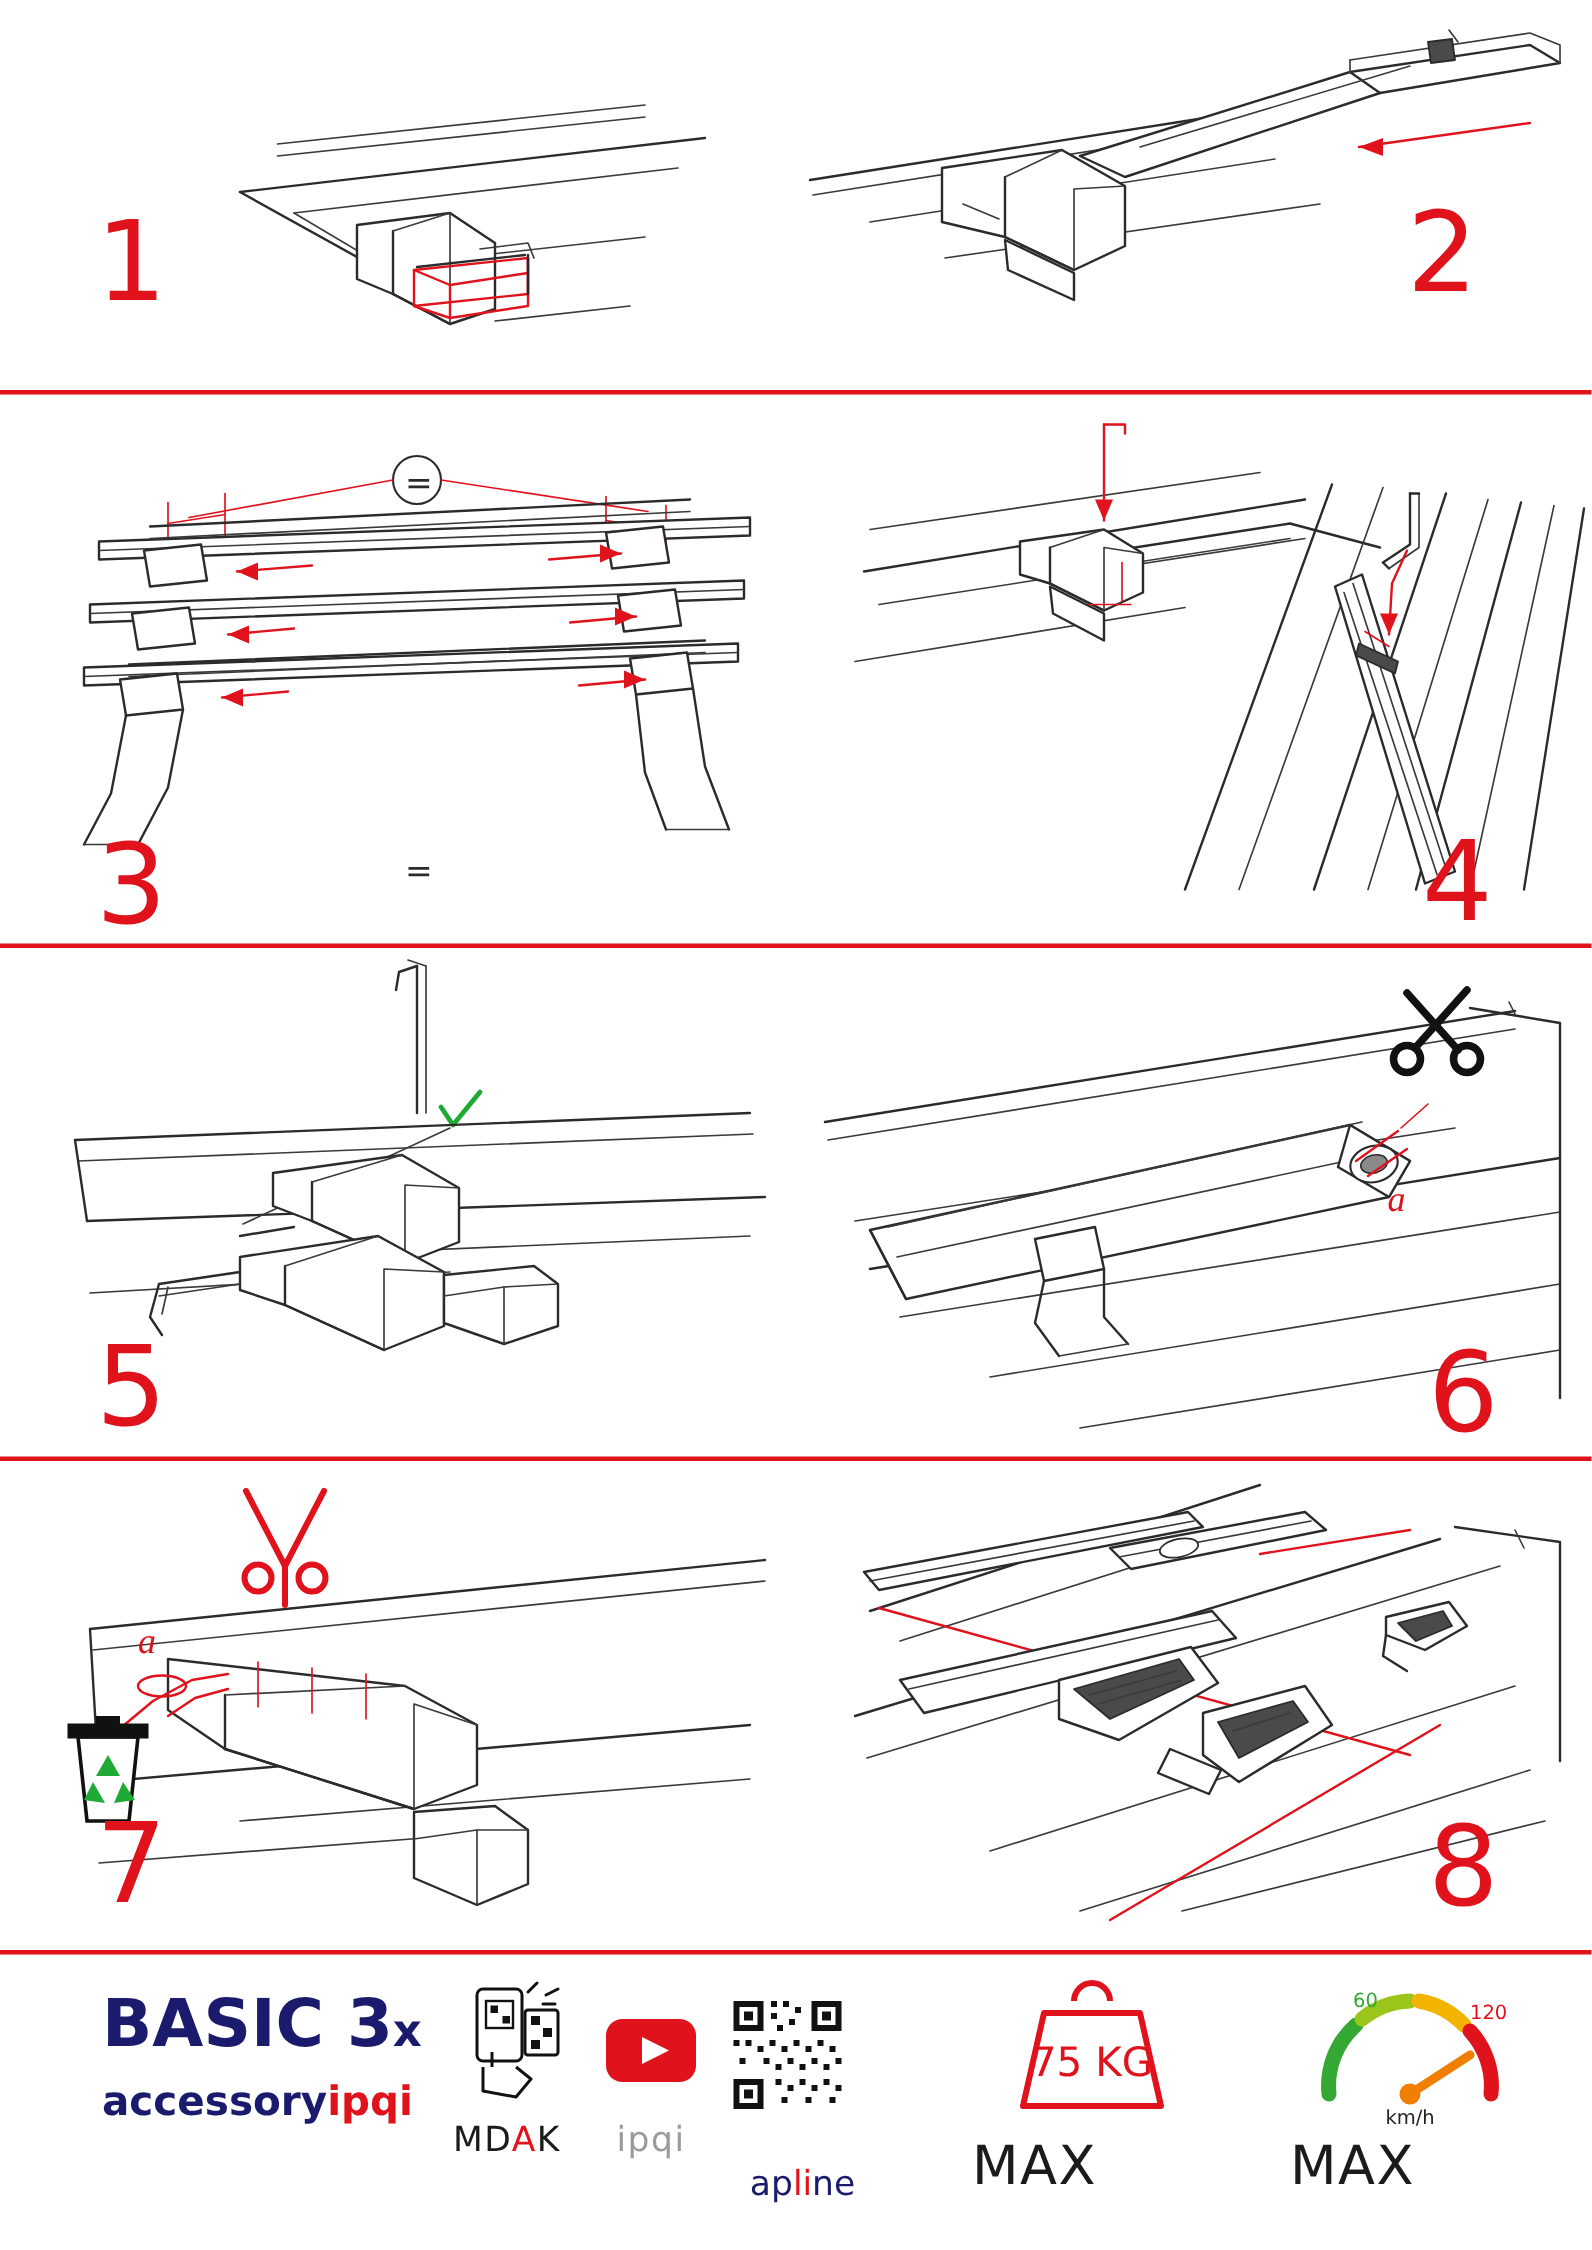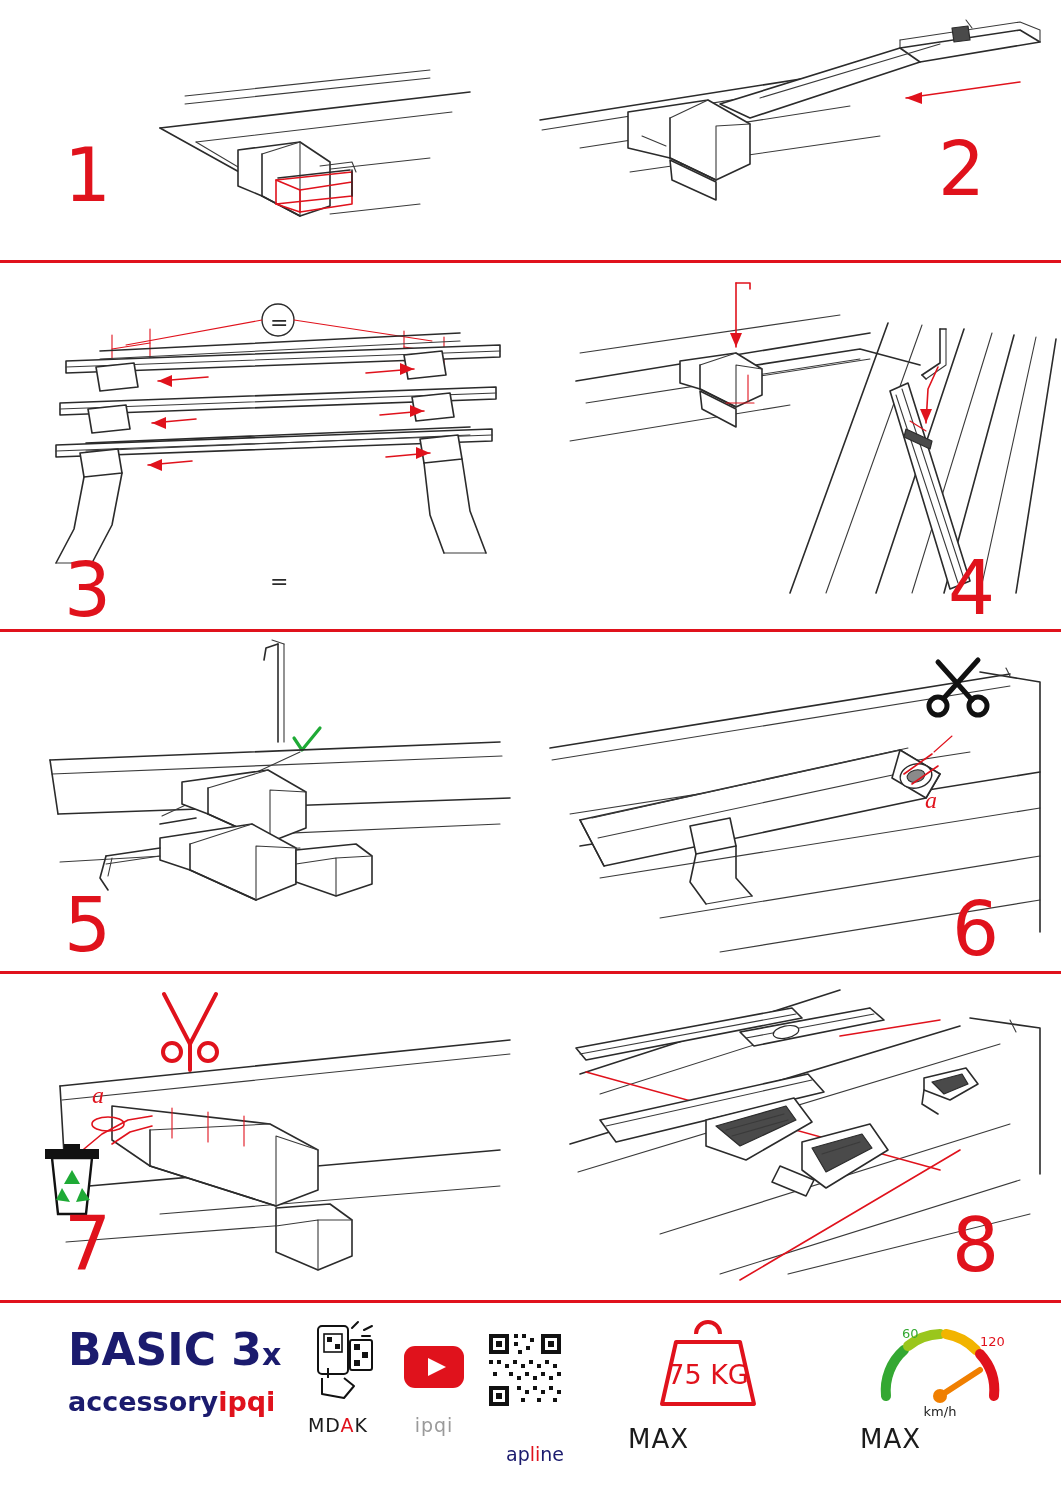--- a/index.html
+++ b/index.html
@@ -103,38 +103,38 @@
   .brand-bot .a1 { color: #1b1b6e; }
   .brand-bot .a2 { color: #e0121c; }
 
   .logo-grp {
     position: absolute;
     top: 20px;
     text-align: center;
   }
   .logo-cap {
     font-family: "DejaVu Sans", sans-serif;
-    font-size: 19px;
+    font-size: 23px;
     margin-top: 8px;
     white-space: nowrap;
   }
   .cap-mdak { color: #1b1b1b; letter-spacing: 1px; }
   .cap-mdak .ac { color: #e0121c; }
   .cap-ipqi { color: #9a9a9a; letter-spacing: 1px; }
   .cap-apline { color: #1b1b6e; margin-top: 37px; }
   .cap-apline .li { color: #e0121c; }
 
   .maxblock {
     position: absolute;
     top: 12px;
     text-align: left;
   }
   .maxlabel {
     font-family: "DejaVu Sans", sans-serif;
-    font-size: 26px;
+    font-size: 36px;
     color: #1b1b1b;
     letter-spacing: 1px;
     margin-top: 2px;
   }
   .kg-text {
     font-family: "DejaVu Sans", sans-serif;
     font-size: 27px;
     fill: #e0121c;
   }
 </style>
@@ -572,21 +572,21 @@
           <rect x="41" y="78" width="4" height="4"></rect>
             <rect x="57" y="78" width="4" height="4"></rect>
             <rect x="73" y="78" width="4" height="4"></rect>
         </g>
       </svg>
       <div class="logo-cap cap-apline">
         <span>ap</span><span class="li">li</span><span>ne</span>
       </div>
     </div>
 
-    <div class="maxblock" style="left:628px;width:160px;">
+    <div class="maxblock" style="left:648px;width:160px;">
       <svg width="160" height="110" viewBox="0 0 160 110">
         <path d="M68 22 a12 12 0 0 1 24 0" fill="none" stroke="#e0121c" stroke-width="4"></path>
         <path d="M48 30 L112 30 L126 92 L34 92 Z" fill="#ffffff" stroke="#e0121c" stroke-width="4" stroke-linejoin="round"></path>
         <text class="kg-text" x="80" y="72" text-anchor="middle">75 KG</text>
       </svg>
       <div class="maxlabel">MAX</div>
     </div>
 
     <div class="maxblock" style="left:860px;width:160px;">
       <svg width="160" height="110" viewBox="0 0 160 110">

